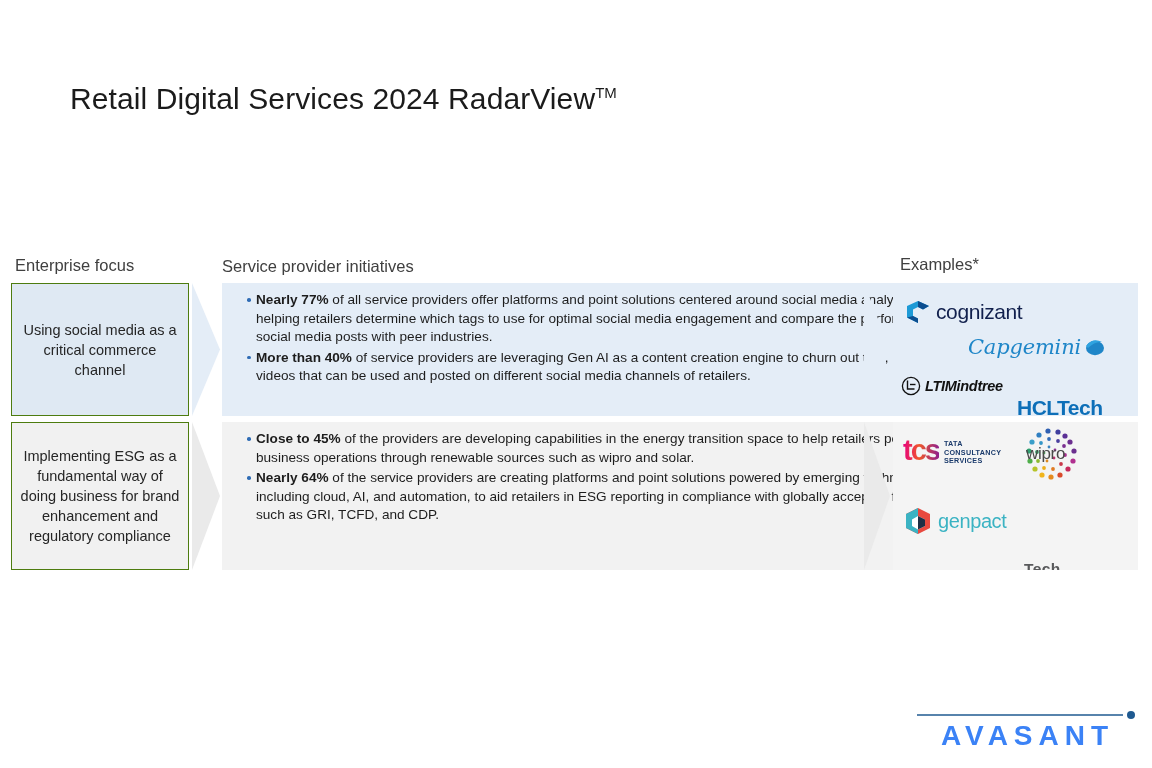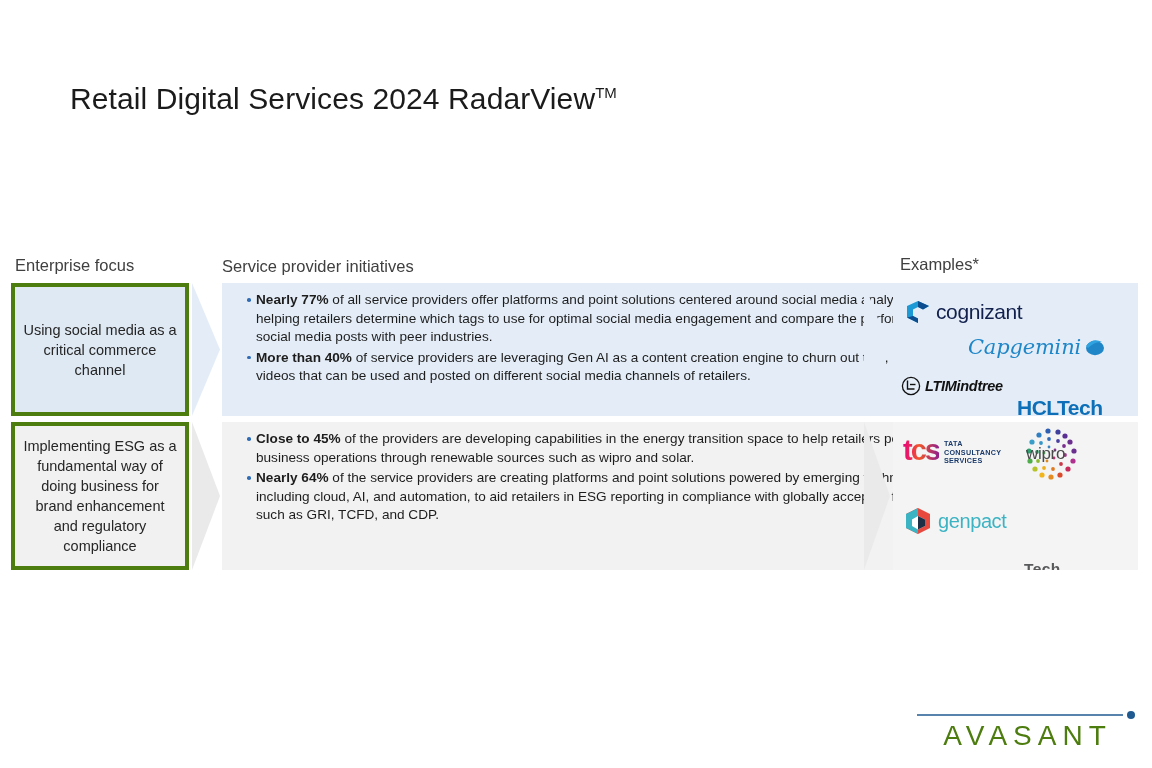--- a/index.html
+++ b/index.html
@@ -27,21 +27,21 @@
     font-size:16.5px;font-weight:400;color:#404040;
     white-space:nowrap;
   }
   #head-enterprise{left:15px;top:256px;}
   #head-initiatives{left:222px;top:257px;}
   #head-examples{left:900px;top:255px;}
 
   
   .focus-box{
     position:absolute;left:11px;width:178px;
-    border:4px solid #4d7c0f;
+    border:1px solid #4d7c0f;
     box-sizing:border-box;
     display:flex;align-items:center;justify-content:center;
     text-align:center;
     font-size:14.5px;line-height:20px;color:#262626;
     padding:6px 8px;
   }
   #focus-0{top:283px;height:133px;background:#dfe9f3;}
   #focus-1{top:422px;height:148px;background:#f1f1f1;}
 
   
@@ -108,21 +108,21 @@
   .lg-genpact .txt{font-size:20px;color:#3bb3c3;letter-spacing:-0.4px;}
   
   .lg-tm{left:131px;top:92px;flex-direction:column;align-items:flex-start;margin-top:47px;}
   .lg-tm .t1{font-size:15.5px;font-weight:700;color:#58595b;letter-spacing:0.4px;line-height:16px;}
   .lg-tm .t2{font-size:17px;font-weight:700;color:#e2232a;letter-spacing:-0.1px;line-height:18px;}
 
   
   .avasant{position:absolute;left:915px;top:706px;width:225px;height:46px;}
   .avasant .word{
     position:absolute;left:0;top:14px;width:225px;text-align:center;
-    font-size:28px;letter-spacing:6px;color:#4d7c0f;font-weight:400;
+    font-size:28px;letter-spacing:6px;color:#3b82f6;font-weight:700;
   }
 </style>
 </head>
 <body>
 
 <div class="slide">
 
   <div class="title">
     <span>Retail Digital Services 2024 RadarView</span><span class="tm">TM</span>
   </div>

